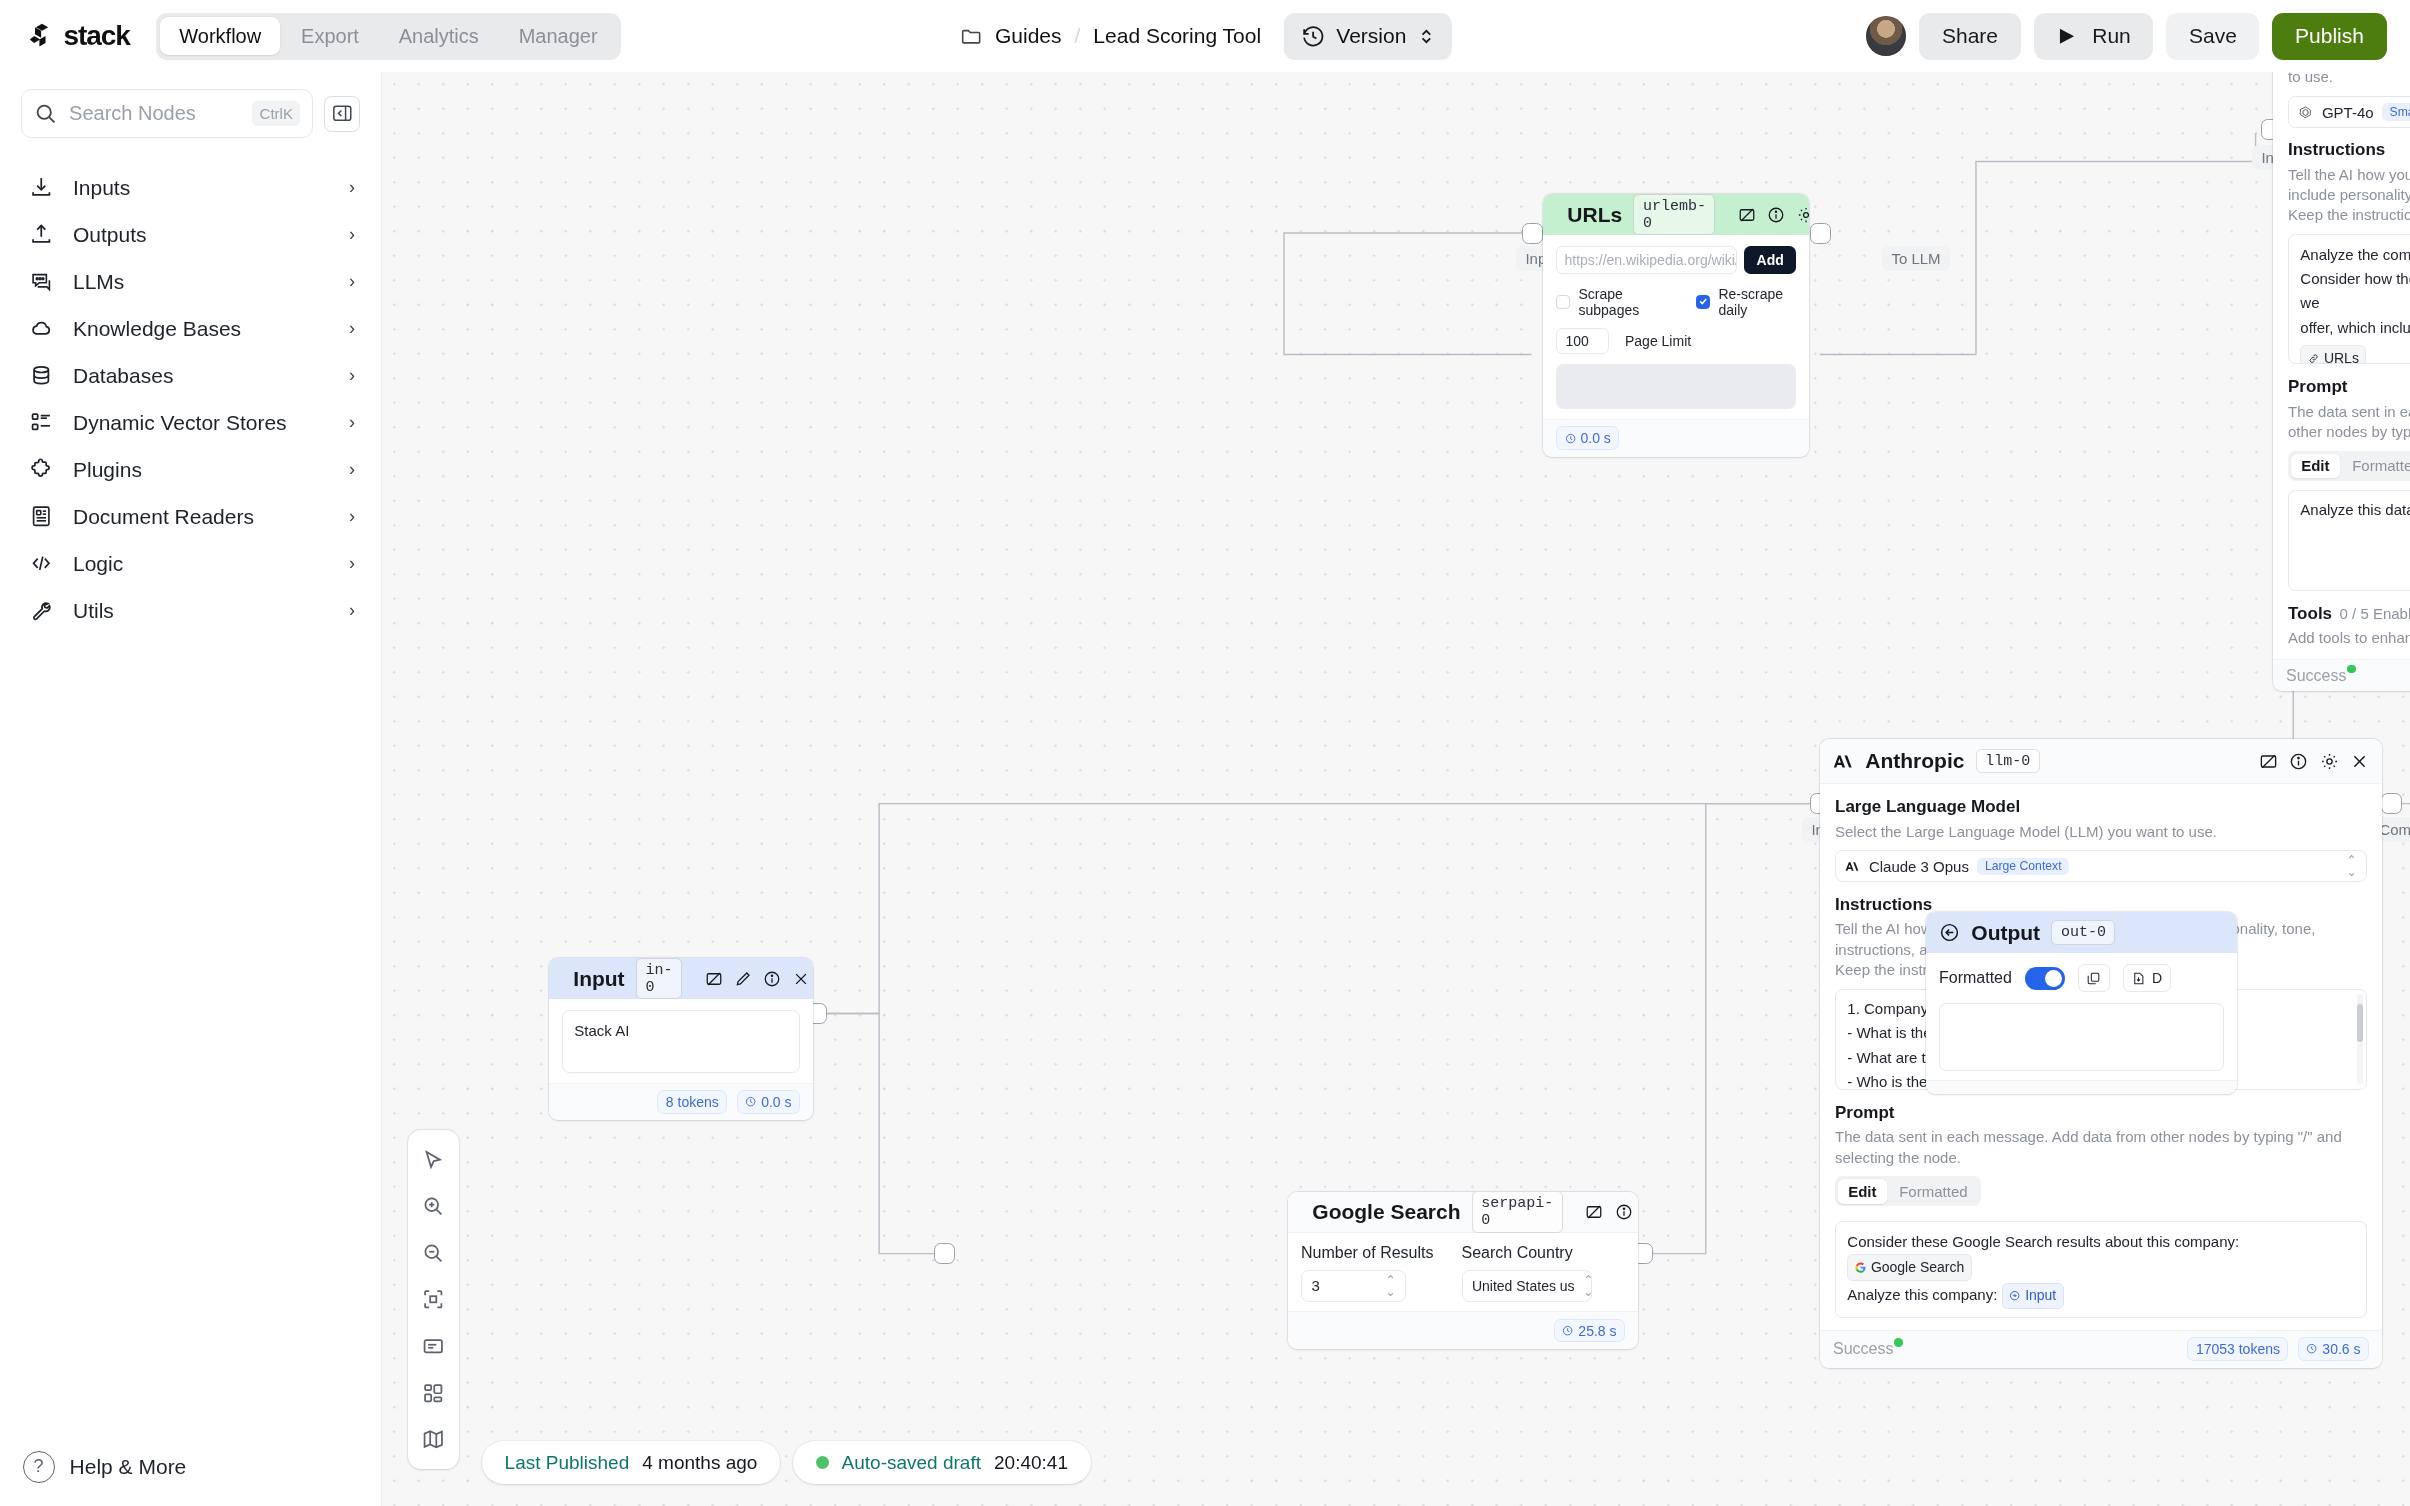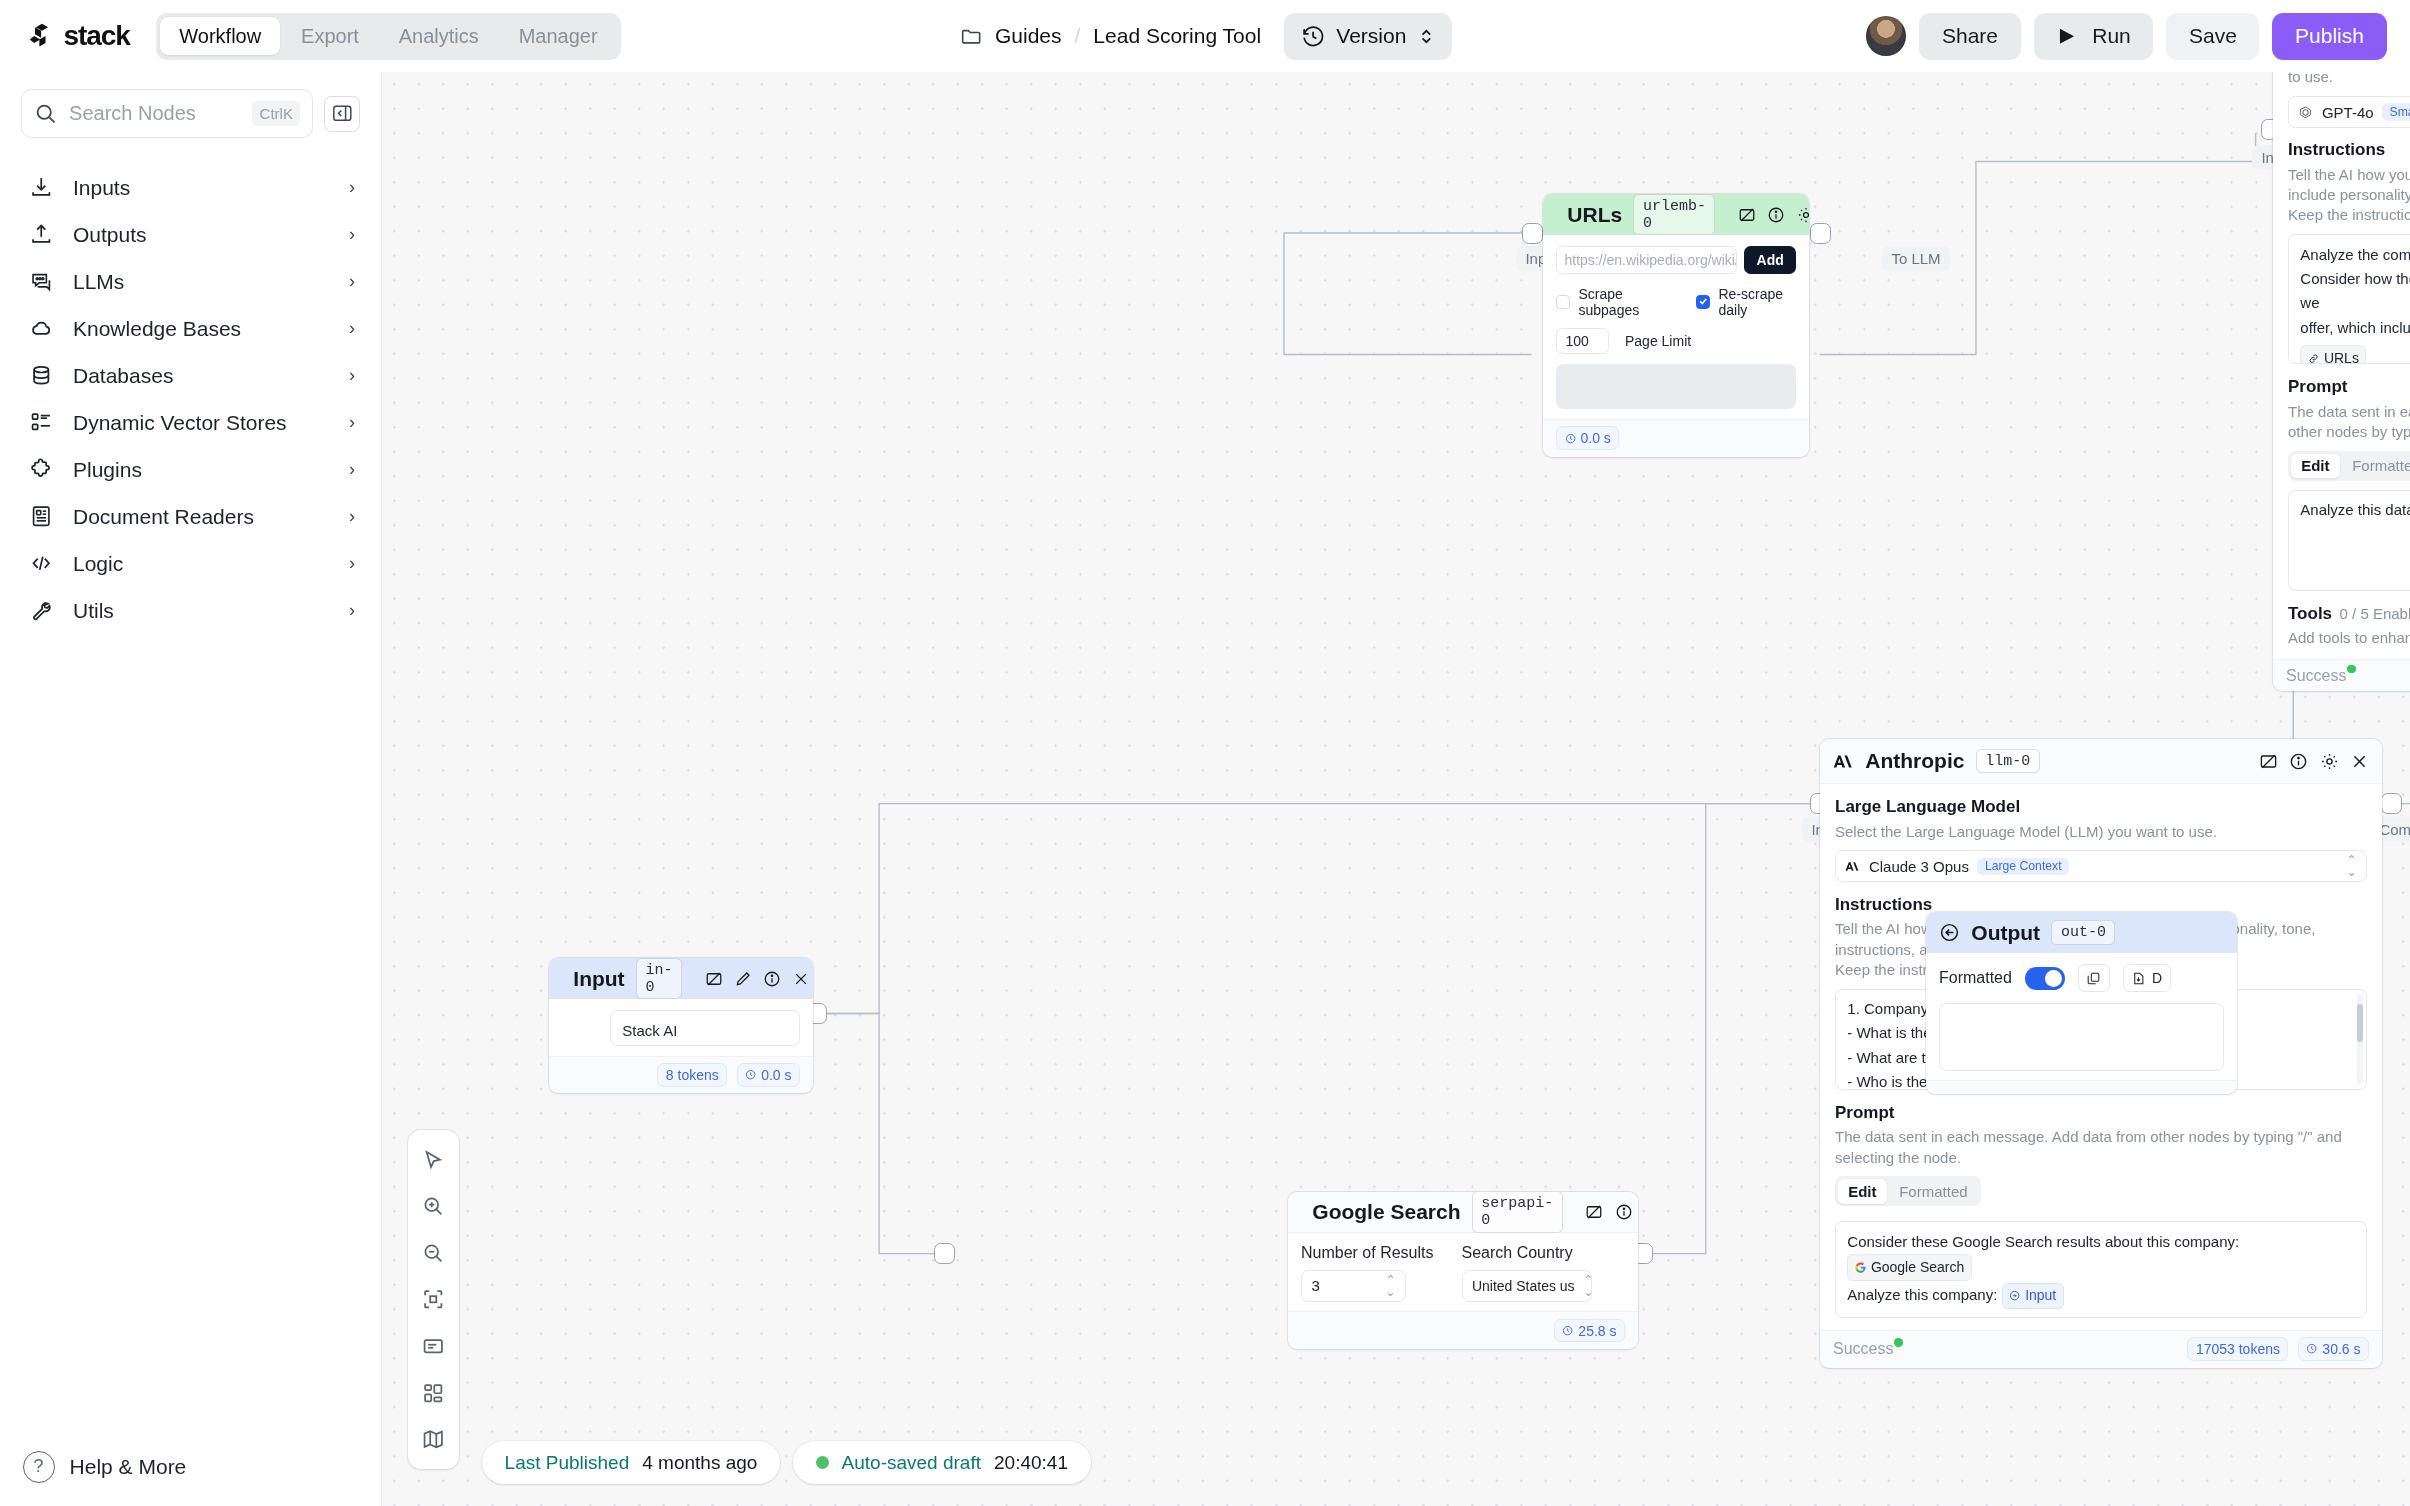--- a/index.html
+++ b/index.html
@@ -52,21 +52,21 @@
     width: 40px; height: 40px; border-radius: 50%;
     background: radial-gradient(circle at 50% 32%, #c8a784 0 26%, #6e5a46 27% 48%, #3a3b40 49% 100%);
     box-shadow: inset 0 0 0 0.9px rgba(0,0,0,.15);
   }
   .btn {
     height: 47px; border-radius: 11.3px; display: flex; align-items: center; justify-content: center;
     font-size: 21px; padding: 0 22.6px; cursor: pointer; border: none; white-space: nowrap;
   }
   .btn-grey { background: #e9eaec; color: #1a1a1a; }
   .btn-lightgrey { background: #f0f1f3; color: #1a1a1a; }
-  .btn-dark { background: #8b5cf6; color: #fff; font-weight: 500; }
+  .btn-dark { background: #4d7c0f; color: #fff; font-weight: 500; }
   .btn-run { display: flex; align-items: center; gap: 15px; }
 
   
   .sidebar {
     position: absolute; left: 0; top: 72px; width: 382px; height: 1435px;
     background: #fff; border-right: 0.9px solid #eceef1; z-index: 30;
   }
   .searchrow { display: flex; align-items: center; gap: 11.3px; padding: 17px 21px 0 21px; }
   .searchbox {
     flex: 1; height: 49px; border: 0.9px solid #e4e6ea; border-radius: 10.4px;
@@ -570,21 +570,21 @@
               <circle cx="12" cy="7.6" r=".9" fill="#15181d"></circle>
             </svg>
           </span>
         <span class="hicon">
             <svg width="18" height="18" viewBox="0 0 24 24" fill="none" stroke="#15181d" stroke-width="1.8">
               <path d="M5.5 5.5 L18.5 18.5 M18.5 5.5 L5.5 18.5"></path>
             </svg>
           </span>
       </div>
       <div class="nbody">
-        <div class="textarea" style="height:36px;margin-left:48px;">Stack AI</div>
+        <div class="textarea" style="height:63px;">Stack AI</div>
       </div>
       <div class="nfoot">
         <div class="spacer"></div>
         <div class="pill">8 tokens</div>
         <div class="pill">
           <svg width="11.3" height="11.3" viewBox="0 0 24 24" fill="none" stroke="#3f6ad8" stroke-width="2">
               <circle cx="12" cy="12" r="9"></circle>
               <path d="M12 7 v5.5 l3.5 2"></path>
             </svg>
           <span>0.0 s</span>

